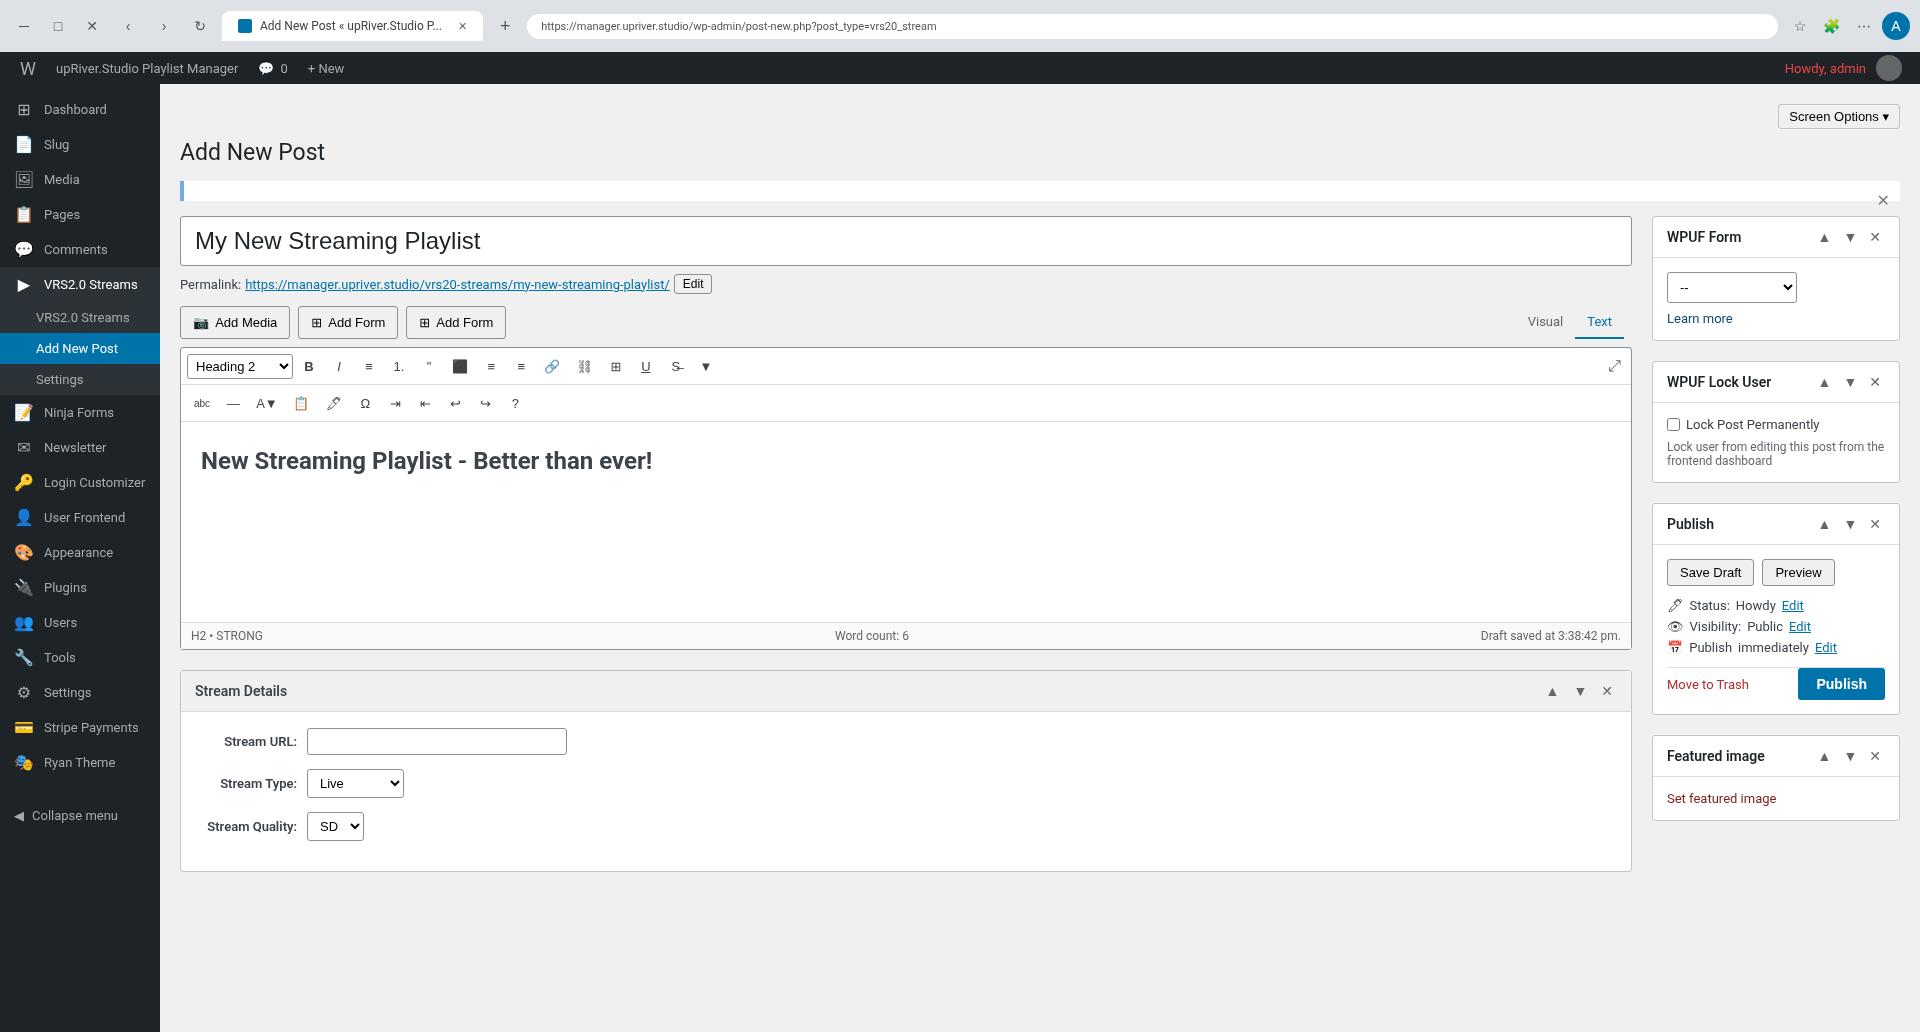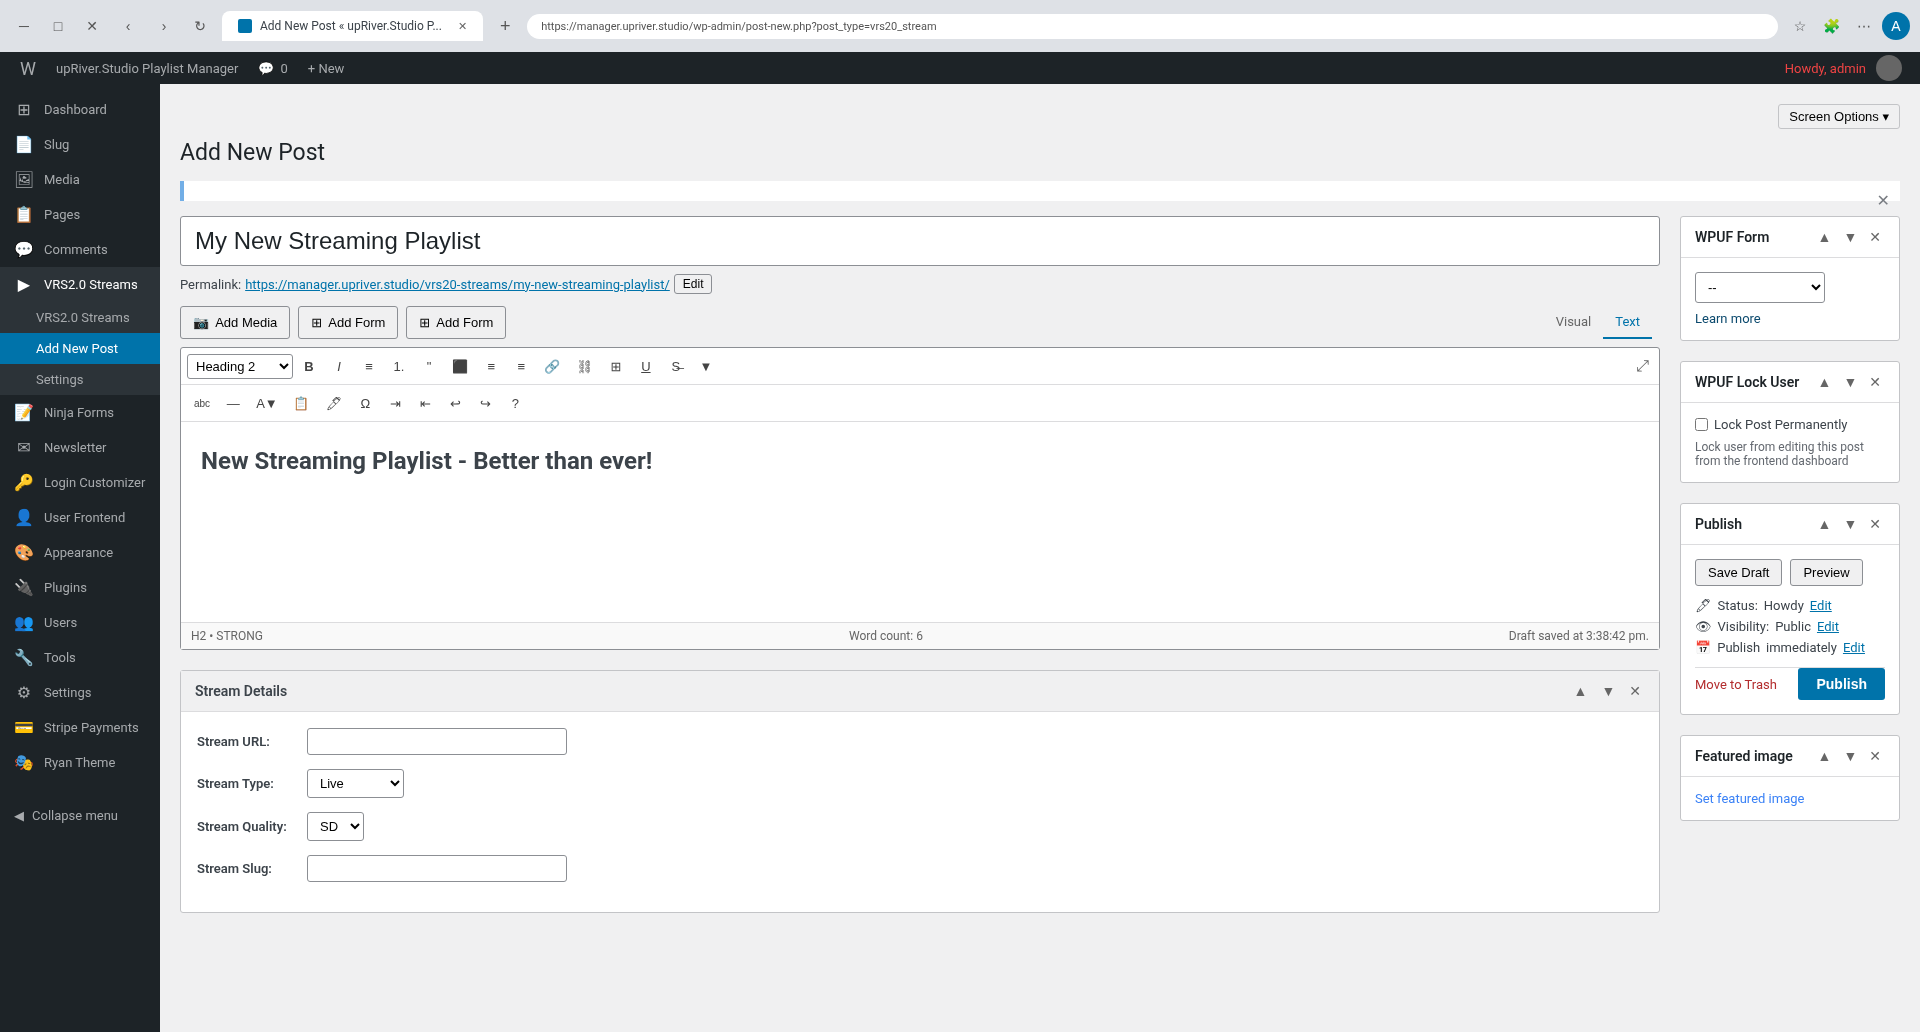--- a/index.html
+++ b/index.html
@@ -50,21 +50,21 @@
     
     .notice { background: #fff; border-left: 4px solid #72aee6; padding: 10px 15px; margin-bottom: 15px; display: flex; align-items: flex-start; gap: 10px; position: relative; }
     .notice-close { position: absolute; right: 10px; top: 10px; background: none; border: none; cursor: pointer; color: #787c82; font-size: 16px; }
     .notice-btn { background: #0073aa; color: #fff; border: none; padding: 6px 14px; cursor: pointer; font-size: 13px; border-radius: 3px; margin-top: 8px; display: inline-block; }
     .notice a { color: #0073aa; }
     .notice-text { flex: 1; font-size: 13px; line-height: 1.5; }
 
     
     .content-with-sidebar { display: flex; gap: 20px; }
     .content-main { flex: 1; min-width: 0; }
-    .content-sidebar { width: 220px; flex-shrink: 0; }
+    .content-sidebar { width: 248px; flex-shrink: 0; }
 
     
     .post-title-input { width: 100%; padding: 10px 14px; font-size: 24px; border: 1px solid #8c8f94; border-radius: 3px; margin-bottom: 8px; color: #1d2327; background: #fff; }
 
     
     .permalink-row { margin-bottom: 12px; font-size: 13px; display: flex; align-items: center; gap: 4px; flex-wrap: wrap; }
     .permalink-row a { color: #0073aa; }
     .permalink-edit-btn { background: #f0f0f1; border: 1px solid #8c8f94; border-radius: 3px; padding: 2px 8px; cursor: pointer; font-size: 12px; }
 
     
@@ -105,28 +105,28 @@
     .publish-actions { display: flex; gap: 8px; margin-bottom: 12px; }
     .save-draft-btn { background: #f0f0f1; border: 1px solid #8c8f94; border-radius: 3px; padding: 5px 12px; cursor: pointer; font-size: 13px; }
     .preview-btn { background: #f0f0f1; border: 1px solid #8c8f94; border-radius: 3px; padding: 5px 12px; cursor: pointer; font-size: 13px; }
     .publish-meta { font-size: 13px; margin-bottom: 6px; display: flex; align-items: center; gap: 6px; }
     .publish-meta .edit-link { color: #0073aa; cursor: pointer; }
     .publish-footer { display: flex; justify-content: space-between; align-items: center; margin-top: 12px; padding-top: 0; border-top: 1px solid #dcdcde; }
     .move-trash { color: #b32d2e; cursor: pointer; font-size: 13px; text-decoration: none; }
     .publish-btn { background: #0073aa; color: #fff; border: none; border-radius: 3px; padding: 8px 18px; cursor: pointer; font-size: 14px; font-weight: 600; }
 
     
-    .set-featured-link { color: #3b82f6; cursor: pointer; font-size: 13px; text-decoration: none; }
+    .set-featured-link { color: #7f1d1d; cursor: pointer; font-size: 13px; text-decoration: none; }
 
     
     .stream-details-box { background: #fff; border: 1px solid #c3c4c7; border-radius: 3px; margin-bottom: 20px; }
     .stream-details-header { display: flex; align-items: center; justify-content: space-between; padding: 10px 14px; border-bottom: 1px solid #dcdcde; background: #f0f0f1; }
     .stream-form { padding: 16px; }
     .stream-field { display: flex; align-items: center; gap: 10px; margin-bottom: 14px; }
-    .stream-label { font-size: 13px; font-weight: 600; min-width: 100px; text-align: left; }
+    .stream-label { font-size: 13px; font-weight: 600; min-width: 100px; text-align: right; }
     .stream-input { border: 1px solid #8c8f94; border-radius: 3px; padding: 5px 8px; font-size: 13px; width: 260px; background: #fff; }
     .stream-select { border: 1px solid #8c8f94; border-radius: 3px; padding: 5px 8px; font-size: 13px; background: #fff; }
 
     
     .collapse-menu { display: flex; align-items: center; gap: 8px; padding: 8px 14px; color: #a7aaad; cursor: pointer; font-size: 13px; margin-top: auto; }
   </style>
 </head>
 <body>
 
 <div class="browser-chrome">
@@ -393,24 +393,20 @@
               </select>
             </div>
             <div class="stream-field">
               <label class="stream-label">Stream Quality:</label>
               <select class="stream-select">
                 <option>SD</option>
                 <option>HD</option>
                 <option>4K</option>
               </select>
             </div>
-            <div class="stream-field">
-              <label class="stream-label">Stream Slug:</label>
-              <input type="text" class="stream-input" style="width: 260px;">
-            </div>
           </div>
         </div>
 
       </div>
 
       <div class="content-sidebar">
 
         <div class="meta-box">
           <div class="meta-box-header">
             <span class="meta-box-title">WPUF Form</span>

